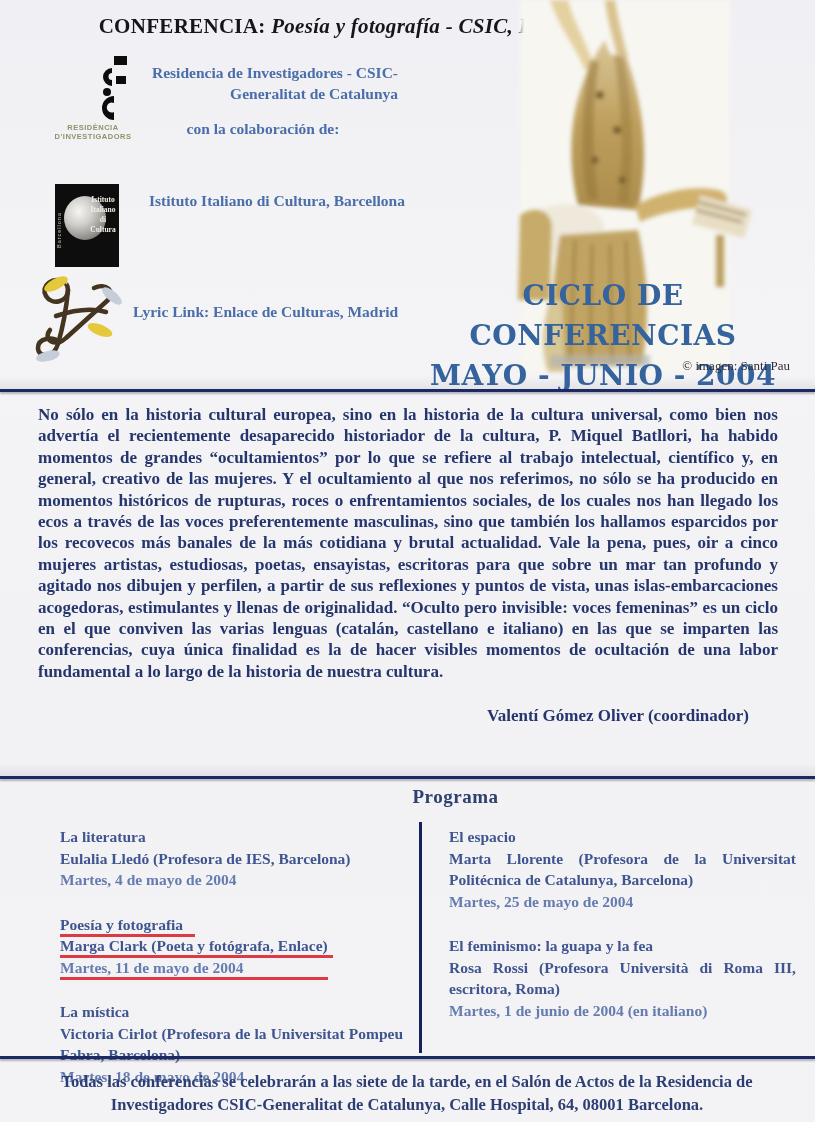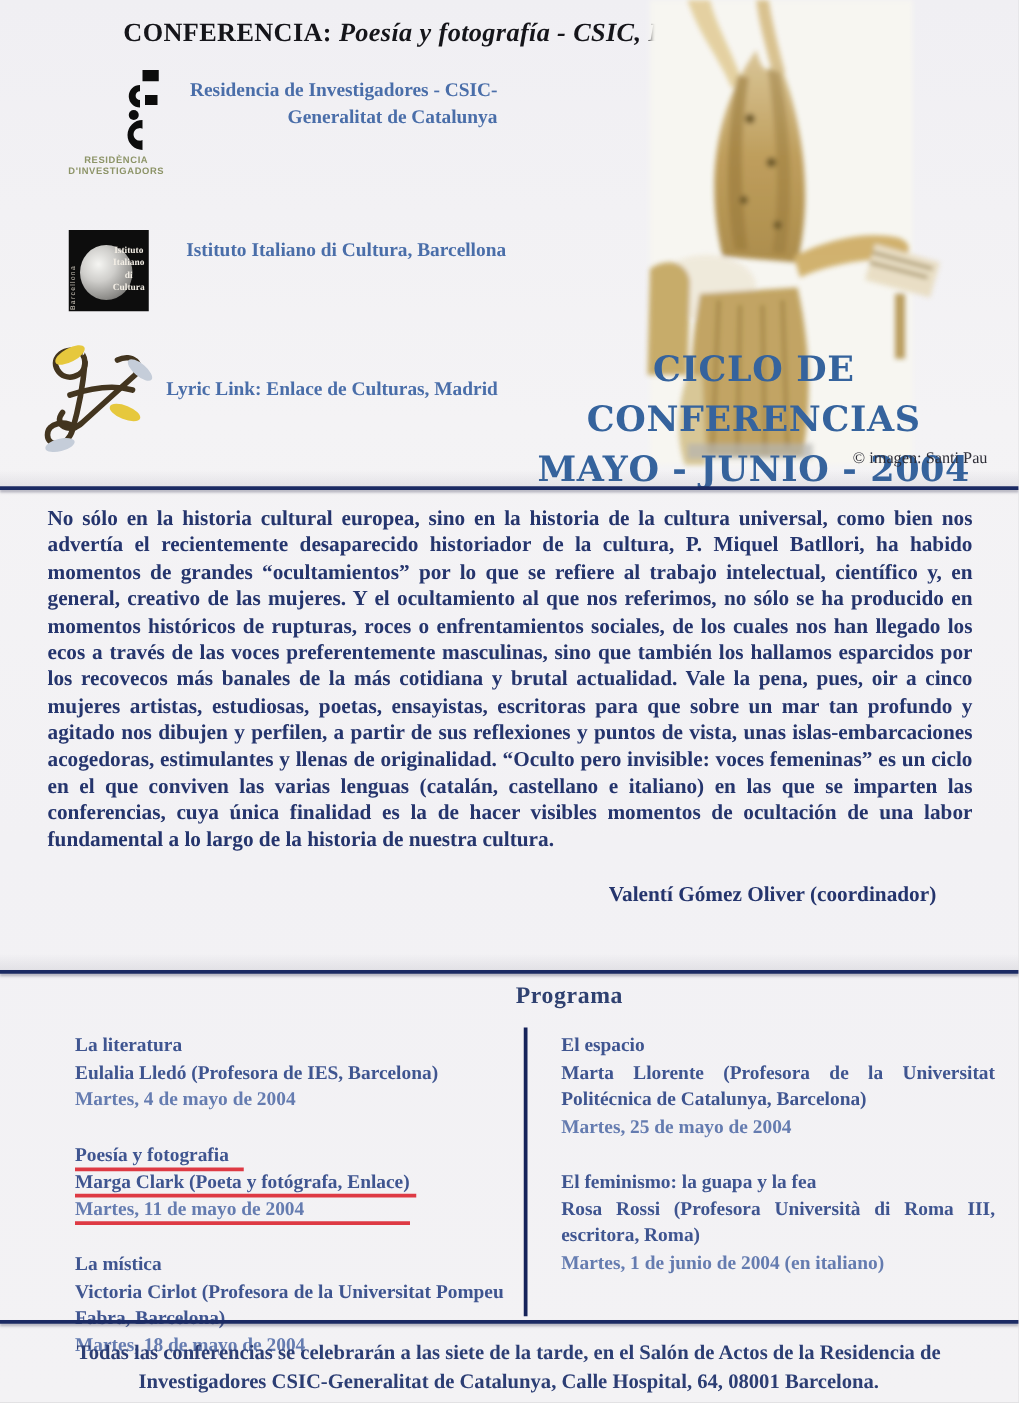--- a/index.html
+++ b/index.html
@@ -15,21 +15,21 @@
   }
   
   .fold{position:absolute;left:0;right:0;height:14px;background:linear-gradient(180deg,rgba(0,0,0,0) 0%,rgba(90,90,110,0.10) 90%,rgba(0,0,0,0) 100%);}
   .header{position:absolute;top:14px;left:0;width:100%;text-align:center;color:#15151a;font-size:21px;font-weight:bold;letter-spacing:.3px;}
   .hdr-i{font-style:italic;}
   
   .res-logo{position:absolute;left:92px;top:56px;}
   .res-label{position:absolute;left:28px;top:123px;width:130px;text-align:center;color:var(--olive);font-family:"Liberation Sans",sans-serif;font-size:7.5px;font-weight:bold;letter-spacing:.5px;line-height:9px;}
   .org-name{position:absolute;left:128px;top:62px;width:270px;text-align:right;color:var(--org-blue);font-weight:bold;font-size:15.5px;line-height:21px;}
   .collab{position:absolute;left:128px;top:120px;width:270px;text-align:center;color:var(--org-blue);font-weight:bold;font-size:15.5px;}
-  .iic-logo{position:absolute;left:55px;top:184px;width:64px;height:65px;background:#0d0d0d;}
+  .iic-logo{position:absolute;left:55px;top:184px;width:64px;height:83px;background:#0d0d0d;}
   .iic-side{position:absolute;left:1px;top:4px;width:10px;height:60px;color:#cfc9bd;font-size:5.5px;writing-mode:vertical-rl;transform:rotate(180deg);letter-spacing:1px;font-family:"Liberation Sans",sans-serif;}
   .iic-sphere{position:absolute;left:9px;top:12px;width:42px;height:44px;border-radius:50%;
     background:radial-gradient(circle at 35% 35%,#f5f5f2 0%,#cfcecb 35%,#8e8d8a 70%,#4a4a48 100%);}
   .iic-text{position:absolute;right:3px;top:11px;width:26px;color:#f4efe6;font-size:7.5px;line-height:10px;text-align:center;font-weight:bold;}
   .iic-name{position:absolute;left:149px;top:192px;width:270px;color:var(--org-blue);font-weight:bold;font-size:15.5px;}
   .lyric-logo{position:absolute;left:26px;top:268px;}
   .lyric-name{position:absolute;left:133px;top:303px;width:270px;color:var(--org-blue);font-weight:bold;font-size:15.5px;}
   
   .angel{position:absolute;left:400px;top:0px;width:415px;height:378px;}
   .p-title{position:absolute;left:398px;top:62px;width:410px;text-align:center;color:var(--title-blue);
@@ -122,20 +122,21 @@
   </svg>
   <div class="res-label">
     <span>RESIDÈNCIA</span><br>
     <span>D'INVESTIGADORS</span>
   </div>
 
   <div class="org-name">
     <span>Residencia de Investigadores  - CSIC-</span><br>
     <span>Generalitat de Catalunya</span>
   </div>
+  <div class="collab">con la colaboración de:</div>
 
   <div class="iic-logo">
     <div class="iic-side">Barcellona</div>
     <div class="iic-sphere"></div>
     <div class="iic-text">
       <span>Istituto</span><br>
       <span>Italiano</span><br>
       <span>di</span><br>
       <span>Cultura</span>
     </div>

